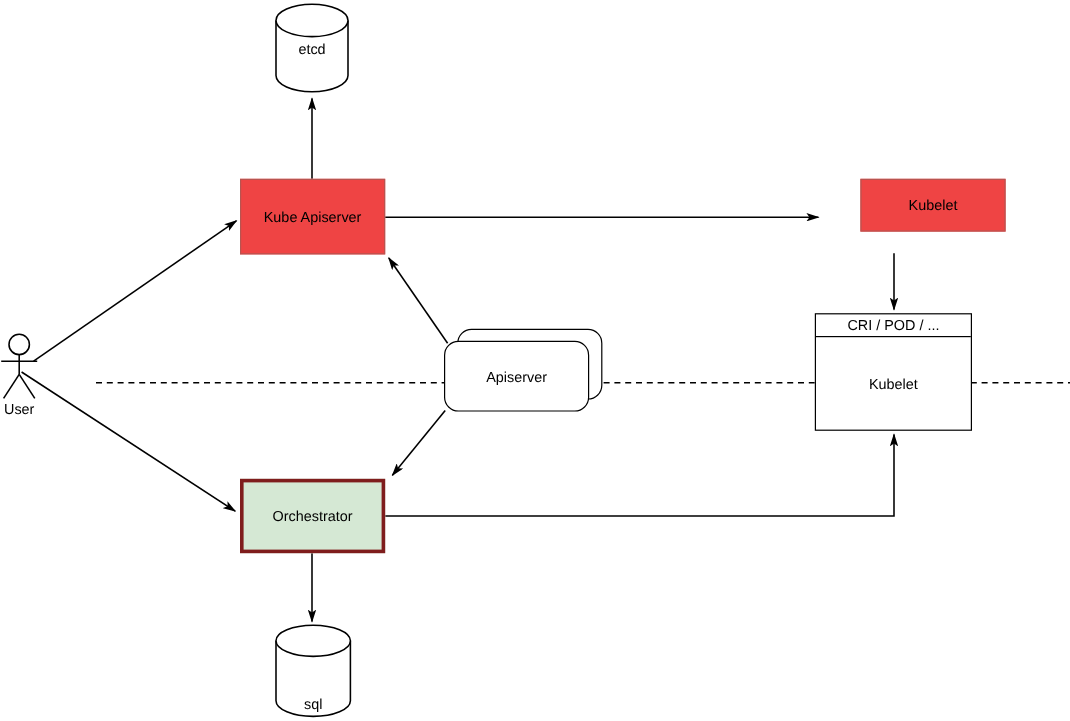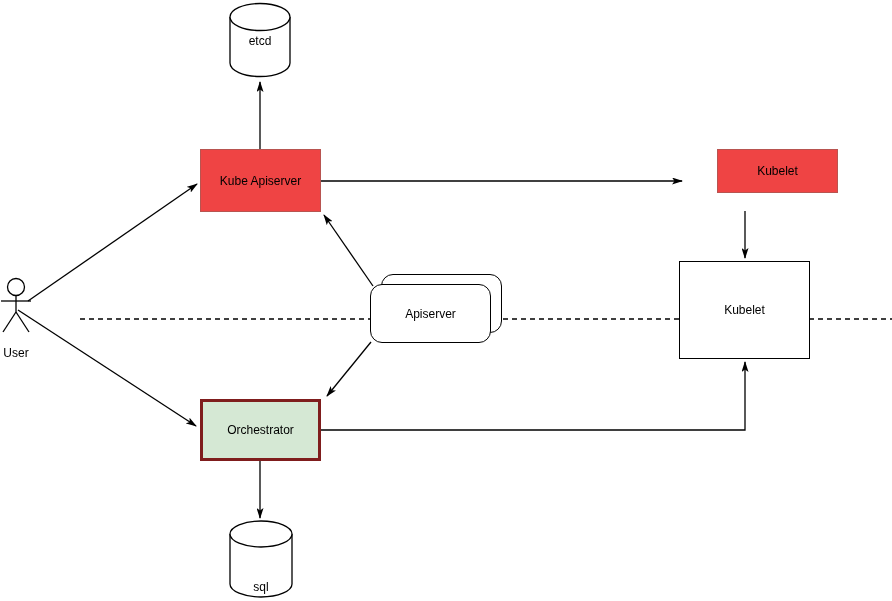--- a/index.html
+++ b/index.html
@@ -72,21 +72,21 @@
   .agents-footer { height: 19px; border-top: 1px solid #000000; box-sizing: border-box; }
 
   .free-label {
     position: absolute;
     transform: translate(-50%, -50%);
     white-space: nowrap;
     z-index: 2;
   }
   .etcd-label { left: 260px; top: 41px; }
   .sql-label  { left: 261px; top: 587px; }
-  .user-label { left: 16px;  top: 353px; }
+  .user-label { left: 16px;  top: 341px; }
 
   svg.layer { z-index: 1; }
 </style>
 </head>
 <body>
 
 <div class="canvas">
 
   <svg class="layer" viewBox="0 0 892 601" xmlns="http://www.w3.org/2000/svg">
     <defs>
@@ -133,20 +133,23 @@
   <div class="node pink kubelet">
     <span>Kubelet</span>
   </div>
 
   <div class="node rounded operators-back"></div>
   <div class="node rounded operators-front">
     <span>Apiserver</span>
   </div>
 
   <div class="agents-box">
+    <div class="row agents-header">
+      <span>CRI / POD / ...</span>
+    </div>
     <div class="row agents-body">
       <span>Kubelet</span>
     </div>
   </div>
 
   <div class="node green orchestrator">
     <span>Orchestrator</span>
   </div>
 
   <div class="free-label etcd-label">etcd</div>

